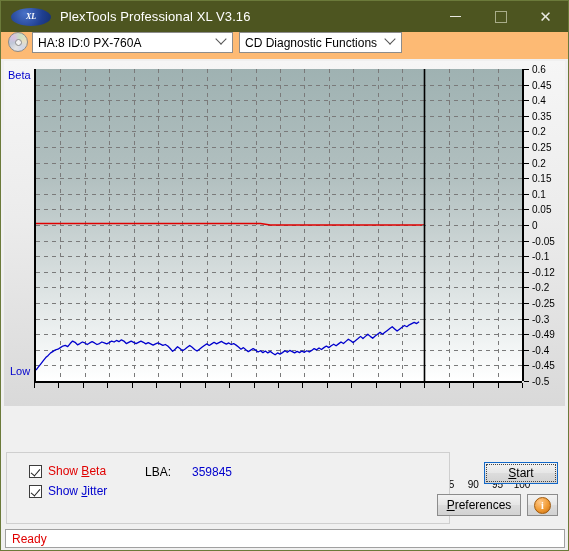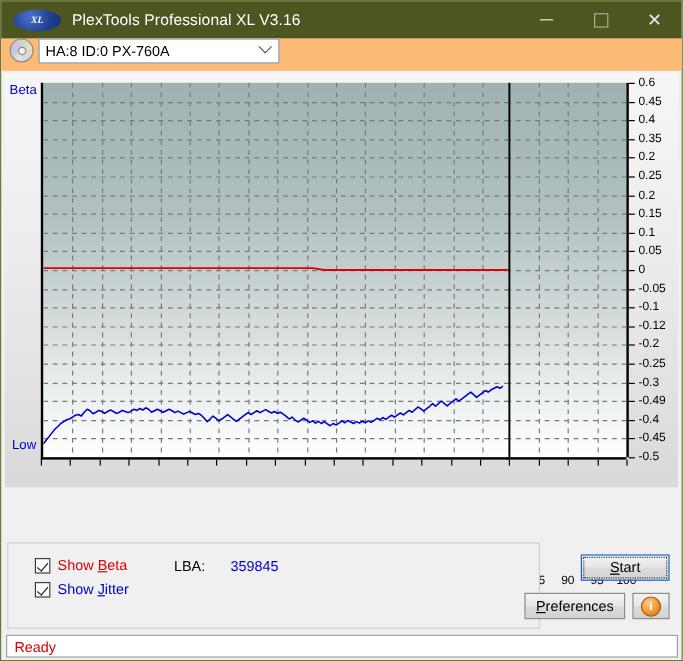--- a/index.html
+++ b/index.html
@@ -174,20 +174,24 @@
           <span>✕</span>
         </div>
     </div>
   </div>
 
 
   <div class="toolbar">
     <div class="disc-icon"></div>
     <div class="select" id="sel-drive">
       <span>HA:8 ID:0  PX-760A</span>
+      <span class="chev"></span>
+    </div>
+    <div class="select" id="sel-function">
+      <span>CD Diagnostic Functions</span>
       <span class="chev"></span>
     </div>
   </div>
 
   <div class="graph-area">
     <div class="hilab" id="lab-high" style="top:8px;">Beta</div>
     <div class="hilab" id="lab-low" style="top:304px;">Low</div>
     <div class="plot-ext"></div>
     <div class="plot">
       <svg id="grid-svg" width="388" height="312">

